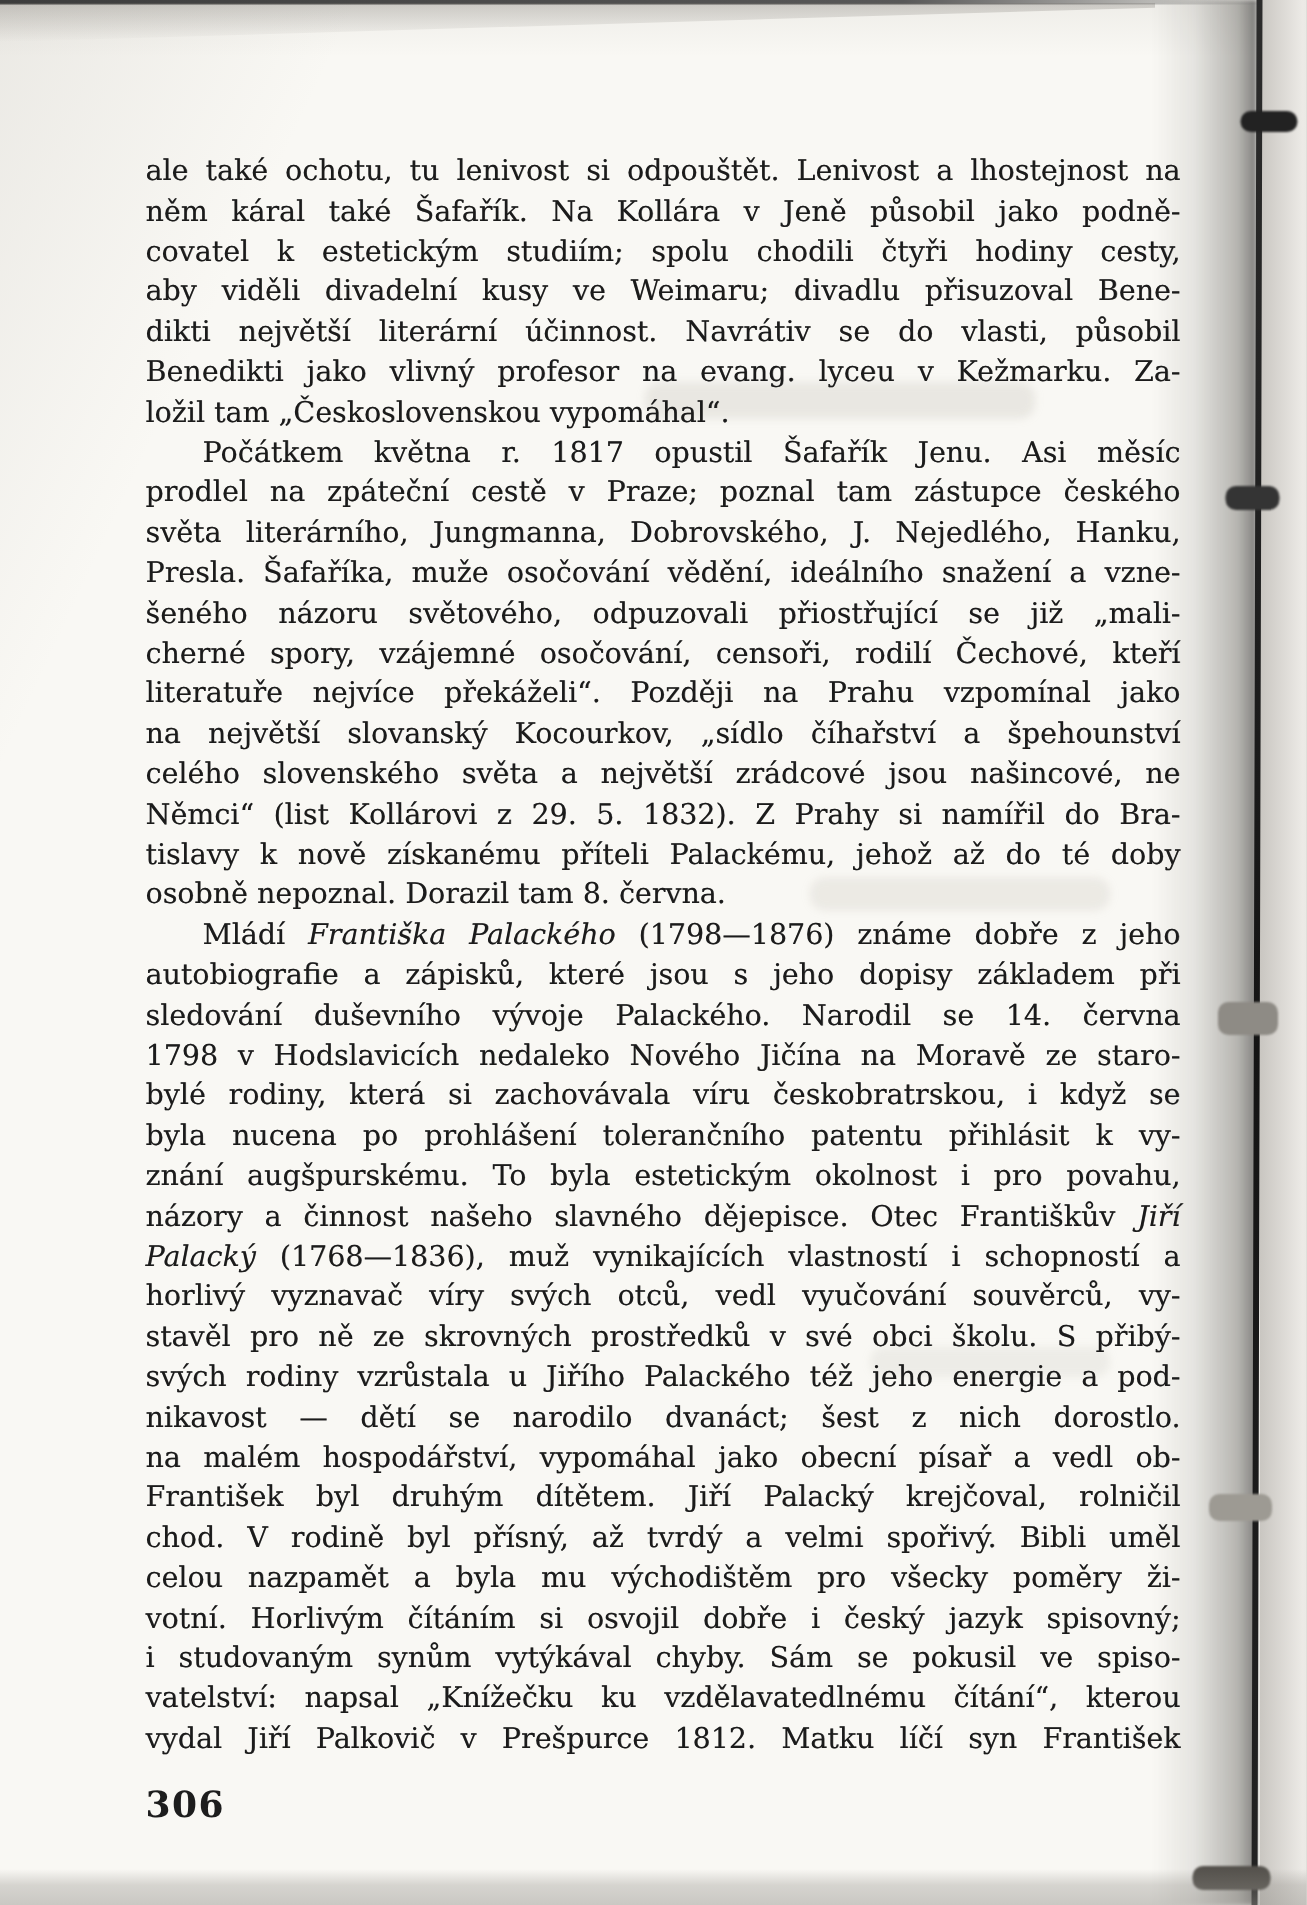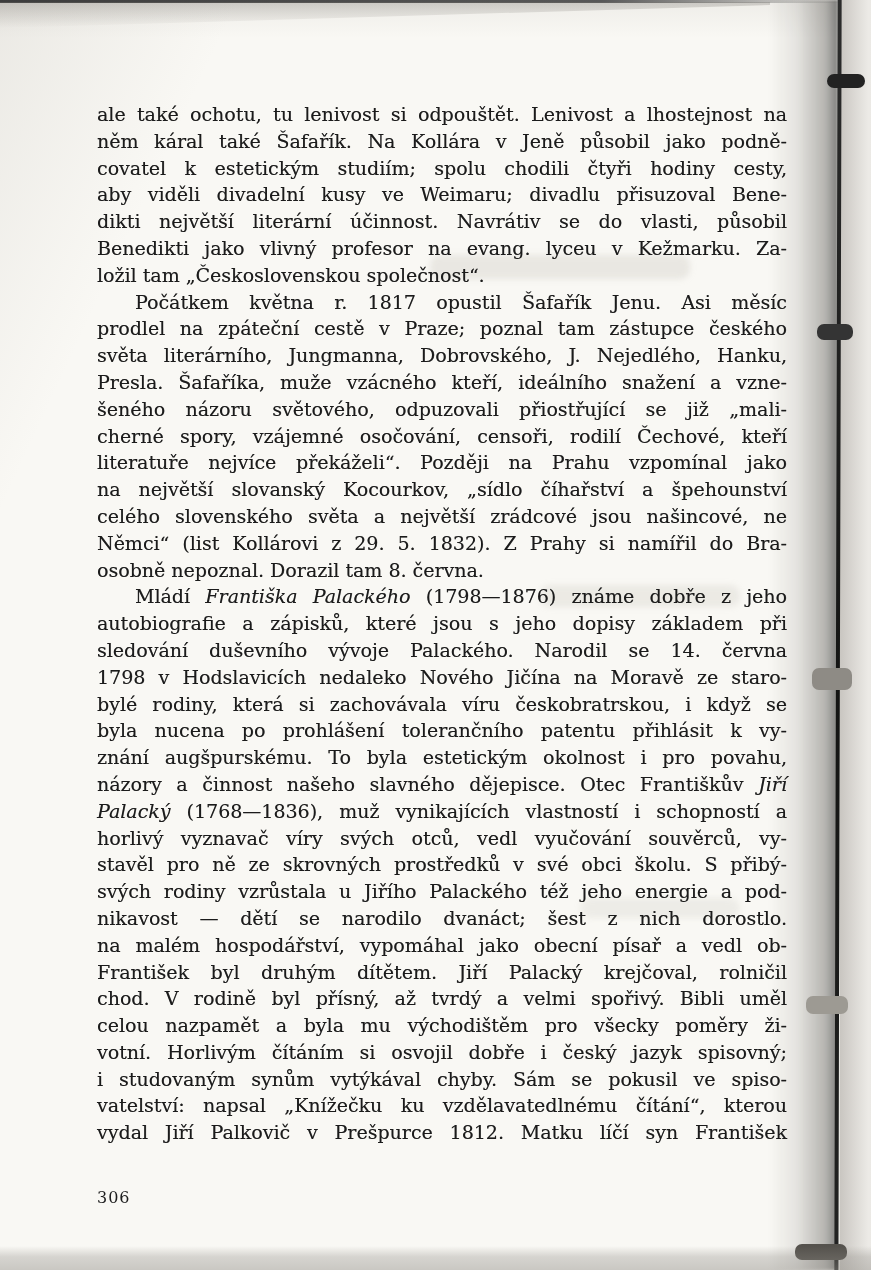--- a/index.html
+++ b/index.html
@@ -72,21 +72,21 @@
     text-shadow:0.2px 0.2px 0 rgba(25,25,25,0.5);
   }
   .paragraph { margin:0; }
   .line { text-align:justify; text-align-last:justify; }
   .line.no-just { text-align-last:left; }
   .line.indent { text-indent:38px; }
   .it { font-style:italic; }
 
   .page-number {
     position:absolute; left:97px; top:1188px;
-    font-size:16px; color:#1d1d1d; letter-spacing:1px;
+    font-size:24px; color:#1d1d1d; letter-spacing:1px;font-weight:bold;
   }
 </style>
 </head>
 <body>
 
 <div class="page">
 
   <div class="top-edge-line"></div>
   <div class="top-edge-wedge"></div>
   <div class="binding-shadow"></div>
@@ -103,33 +103,34 @@
   <div class="bottom-edge-band"></div>
 
   <div class="text-block">
       <div class="paragraph">
         <div class="line"><span>ale také ochotu, tu lenivost si odpouštět. Lenivost a lhostejnost na</span></div>
         <div class="line"><span>něm káral také Šafařík. Na Kollára v Jeně působil jako podně-</span></div>
         <div class="line"><span>covatel k estetickým studiím; spolu chodili čtyři hodiny cesty,</span></div>
         <div class="line"><span>aby viděli divadelní kusy ve Weimaru; divadlu přisuzoval Bene-</span></div>
         <div class="line"><span>dikti největší literární účinnost. Navrátiv se do vlasti, působil</span></div>
         <div class="line"><span>Benedikti jako vlivný profesor na evang. lyceu v Kežmarku. Za-</span></div>
-        <div class="line no-just"><span>ložil tam „Československou společnost“.</span></div>
+        <div class="line no-just"><span>ložil tam „Československou vypomáhal“.</span></div>
       </div>
       <div class="paragraph">
         <div class="line indent"><span>Počátkem května r. 1817 opustil Šafařík Jenu. Asi měsíc</span></div>
         <div class="line"><span>prodlel na zpáteční cestě v Praze; poznal tam zástupce českého</span></div>
         <div class="line"><span>světa literárního, Jungmanna, Dobrovského, J. Nejedlého, Hanku,</span></div>
-        <div class="line"><span>Presla. Šafaříka, muže vzácného kteří, ideálního snažení a vzne-</span></div>
+        <div class="line"><span>Presla. Šafaříka, muže osočování vědění, ideálního snažení a vzne-</span></div>
         <div class="line"><span>šeného názoru světového, odpuzovali přiostřující se již „mali-</span></div>
         <div class="line"><span>cherné spory, vzájemné osočování, censoři, rodilí Čechové, kteří</span></div>
         <div class="line"><span>literatuře nejvíce překáželi“. Později na Prahu vzpomínal jako</span></div>
         <div class="line"><span>na největší slovanský Kocourkov, „sídlo číhařství a špehounství</span></div>
         <div class="line"><span>celého slovenského světa a největší zrádcové jsou našincové, ne</span></div>
         <div class="line"><span>Němci“ (list Kollárovi z 29. 5. 1832). Z Prahy si namířil do Bra-</span></div>
+        <div class="line"><span>tislavy k nově získanému příteli Palackému, jehož až do té doby</span></div>
         <div class="line no-just"><span>osobně nepoznal. Dorazil tam 8. června.</span></div>
       </div>
       <div class="paragraph">
         <div class="line indent"><span>Mládí </span><span class="it">Františka Palackého</span><span> (1798—1876) známe dobře z jeho</span></div>
         <div class="line"><span>autobiografie a zápisků, které jsou s jeho dopisy základem při</span></div>
         <div class="line"><span>sledování duševního vývoje Palackého. Narodil se 14. června</span></div>
         <div class="line"><span>1798 v Hodslavicích nedaleko Nového Jičína na Moravě ze staro-</span></div>
         <div class="line"><span>bylé rodiny, která si zachovávala víru českobratrskou, i když se</span></div>
         <div class="line"><span>byla nucena po prohlášení tolerančního patentu přihlásit k vy-</span></div>
         <div class="line"><span>znání augšpurskému. To byla estetickým okolnost i pro povahu,</span></div>

